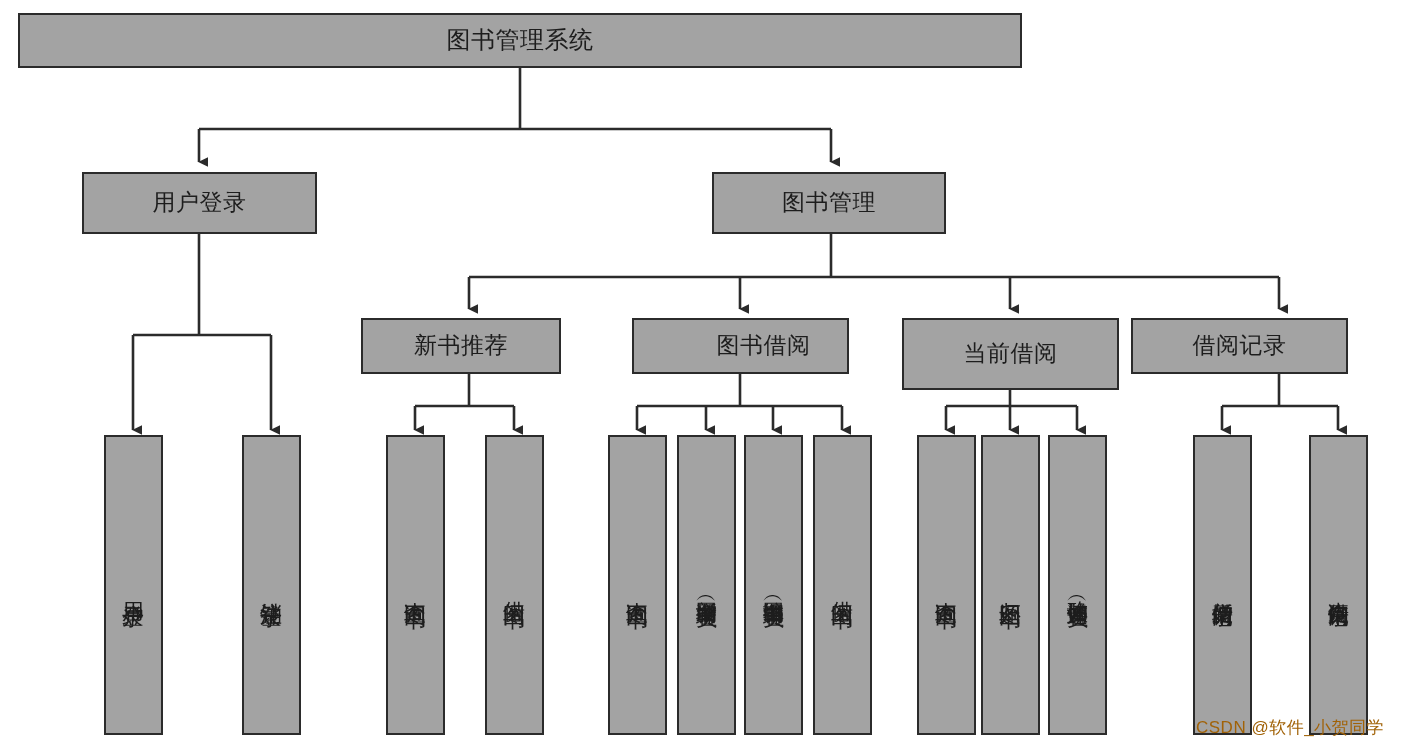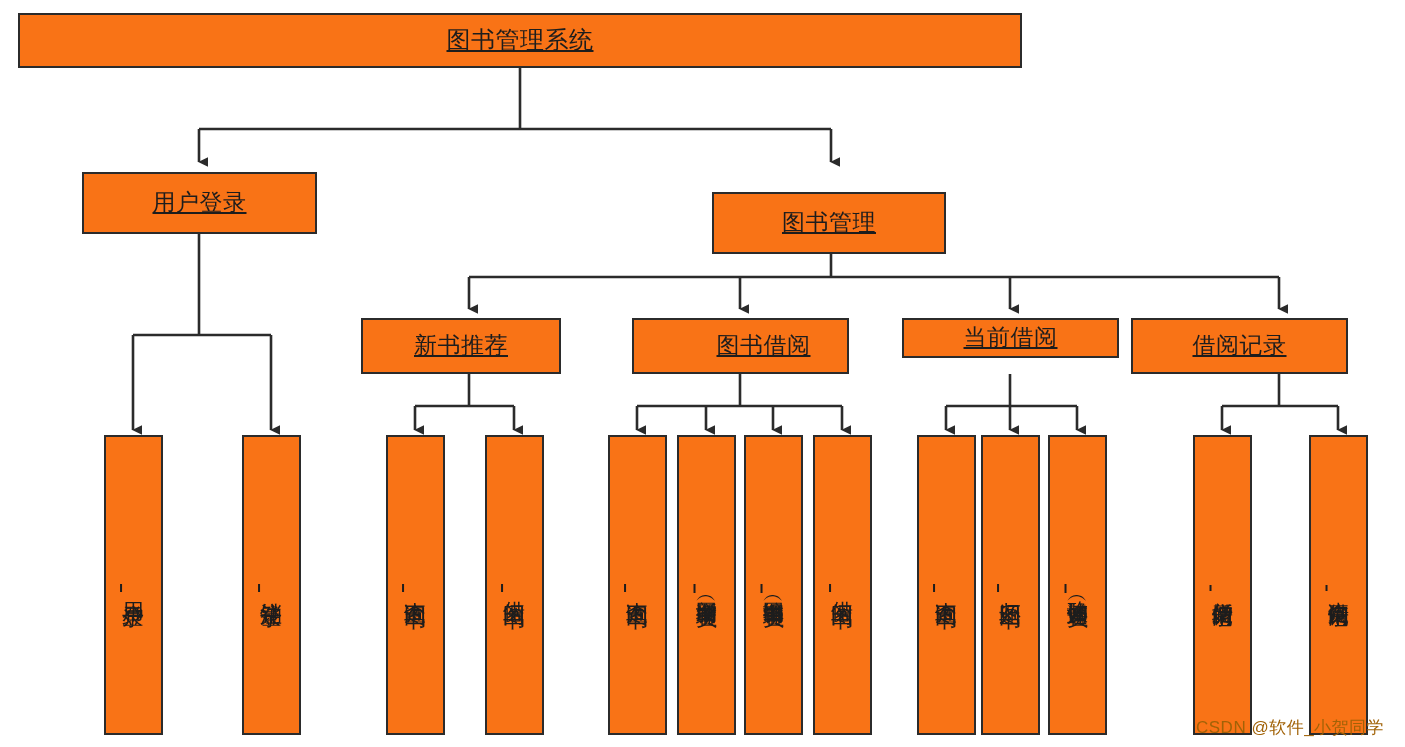--- a/index.html
+++ b/index.html
@@ -22,27 +22,26 @@
     left: 0;
     top: 0;
     width: 1405px;
     height: 747px;
     pointer-events: none;
   }
   .node {
     position: absolute;
     box-sizing: border-box;
     border: 2.4px solid #2b2b2b;
-    background: #f97316;
+    background: #a3a3a3;
     display: flex;
     align-items: center;
     justify-content: center;
     color: #1d1d1d;
     line-height: 1.18;
-    text-decoration: underline;
   }
   .node .lbl {
     display: block;
     text-align: center;
     white-space: pre;
   }
   
   .node.h .lbl {
     font-size: 23px;
     letter-spacing: 0.5px;
@@ -131,31 +130,31 @@
     </g>
   </svg>
 
   <div class="node h root" style="left:18px; top:13px; width:1004px; height:55px;">
     <span class="lbl">图书管理系统</span>
   </div>
 
   <div class="node h" style="left:82px; top:172px; width:235px; height:62px;">
     <span class="lbl">用户登录</span>
   </div>
-  <div class="node h" style="left:712px; top:172px; width:234px; height:62px;margin-top:20px;">
+  <div class="node h" style="left:712px; top:172px; width:234px; height:62px;">
     <span class="lbl">图书管理</span>
   </div>
 
   <div class="node h" style="left:361px; top:318px; width:200px; height:56px;">
     <span class="lbl">新书推荐</span>
   </div>
   <div class="node h" style="left:632px; top:318px; width:217px; height:56px;padding-left:46px;">
     <span class="lbl">图书借阅</span>
   </div>
-  <div class="node h" style="left:902px; top:318px; width:217px; height:40px;">
+  <div class="node h" style="left:902px; top:318px; width:217px; height:72px;">
     <span class="lbl">当前借阅</span>
   </div>
   <div class="node h" style="left:1131px; top:318px; width:217px; height:56px;">
     <span class="lbl">借阅记录</span>
   </div>
 
   <div class="node v" style="left:104px; top:435px; width:59px; height:300px;">
     <span class="lbl">用户登录</span>
   </div>
   <div class="node v" style="left:242px; top:435px; width:59px; height:300px;">

